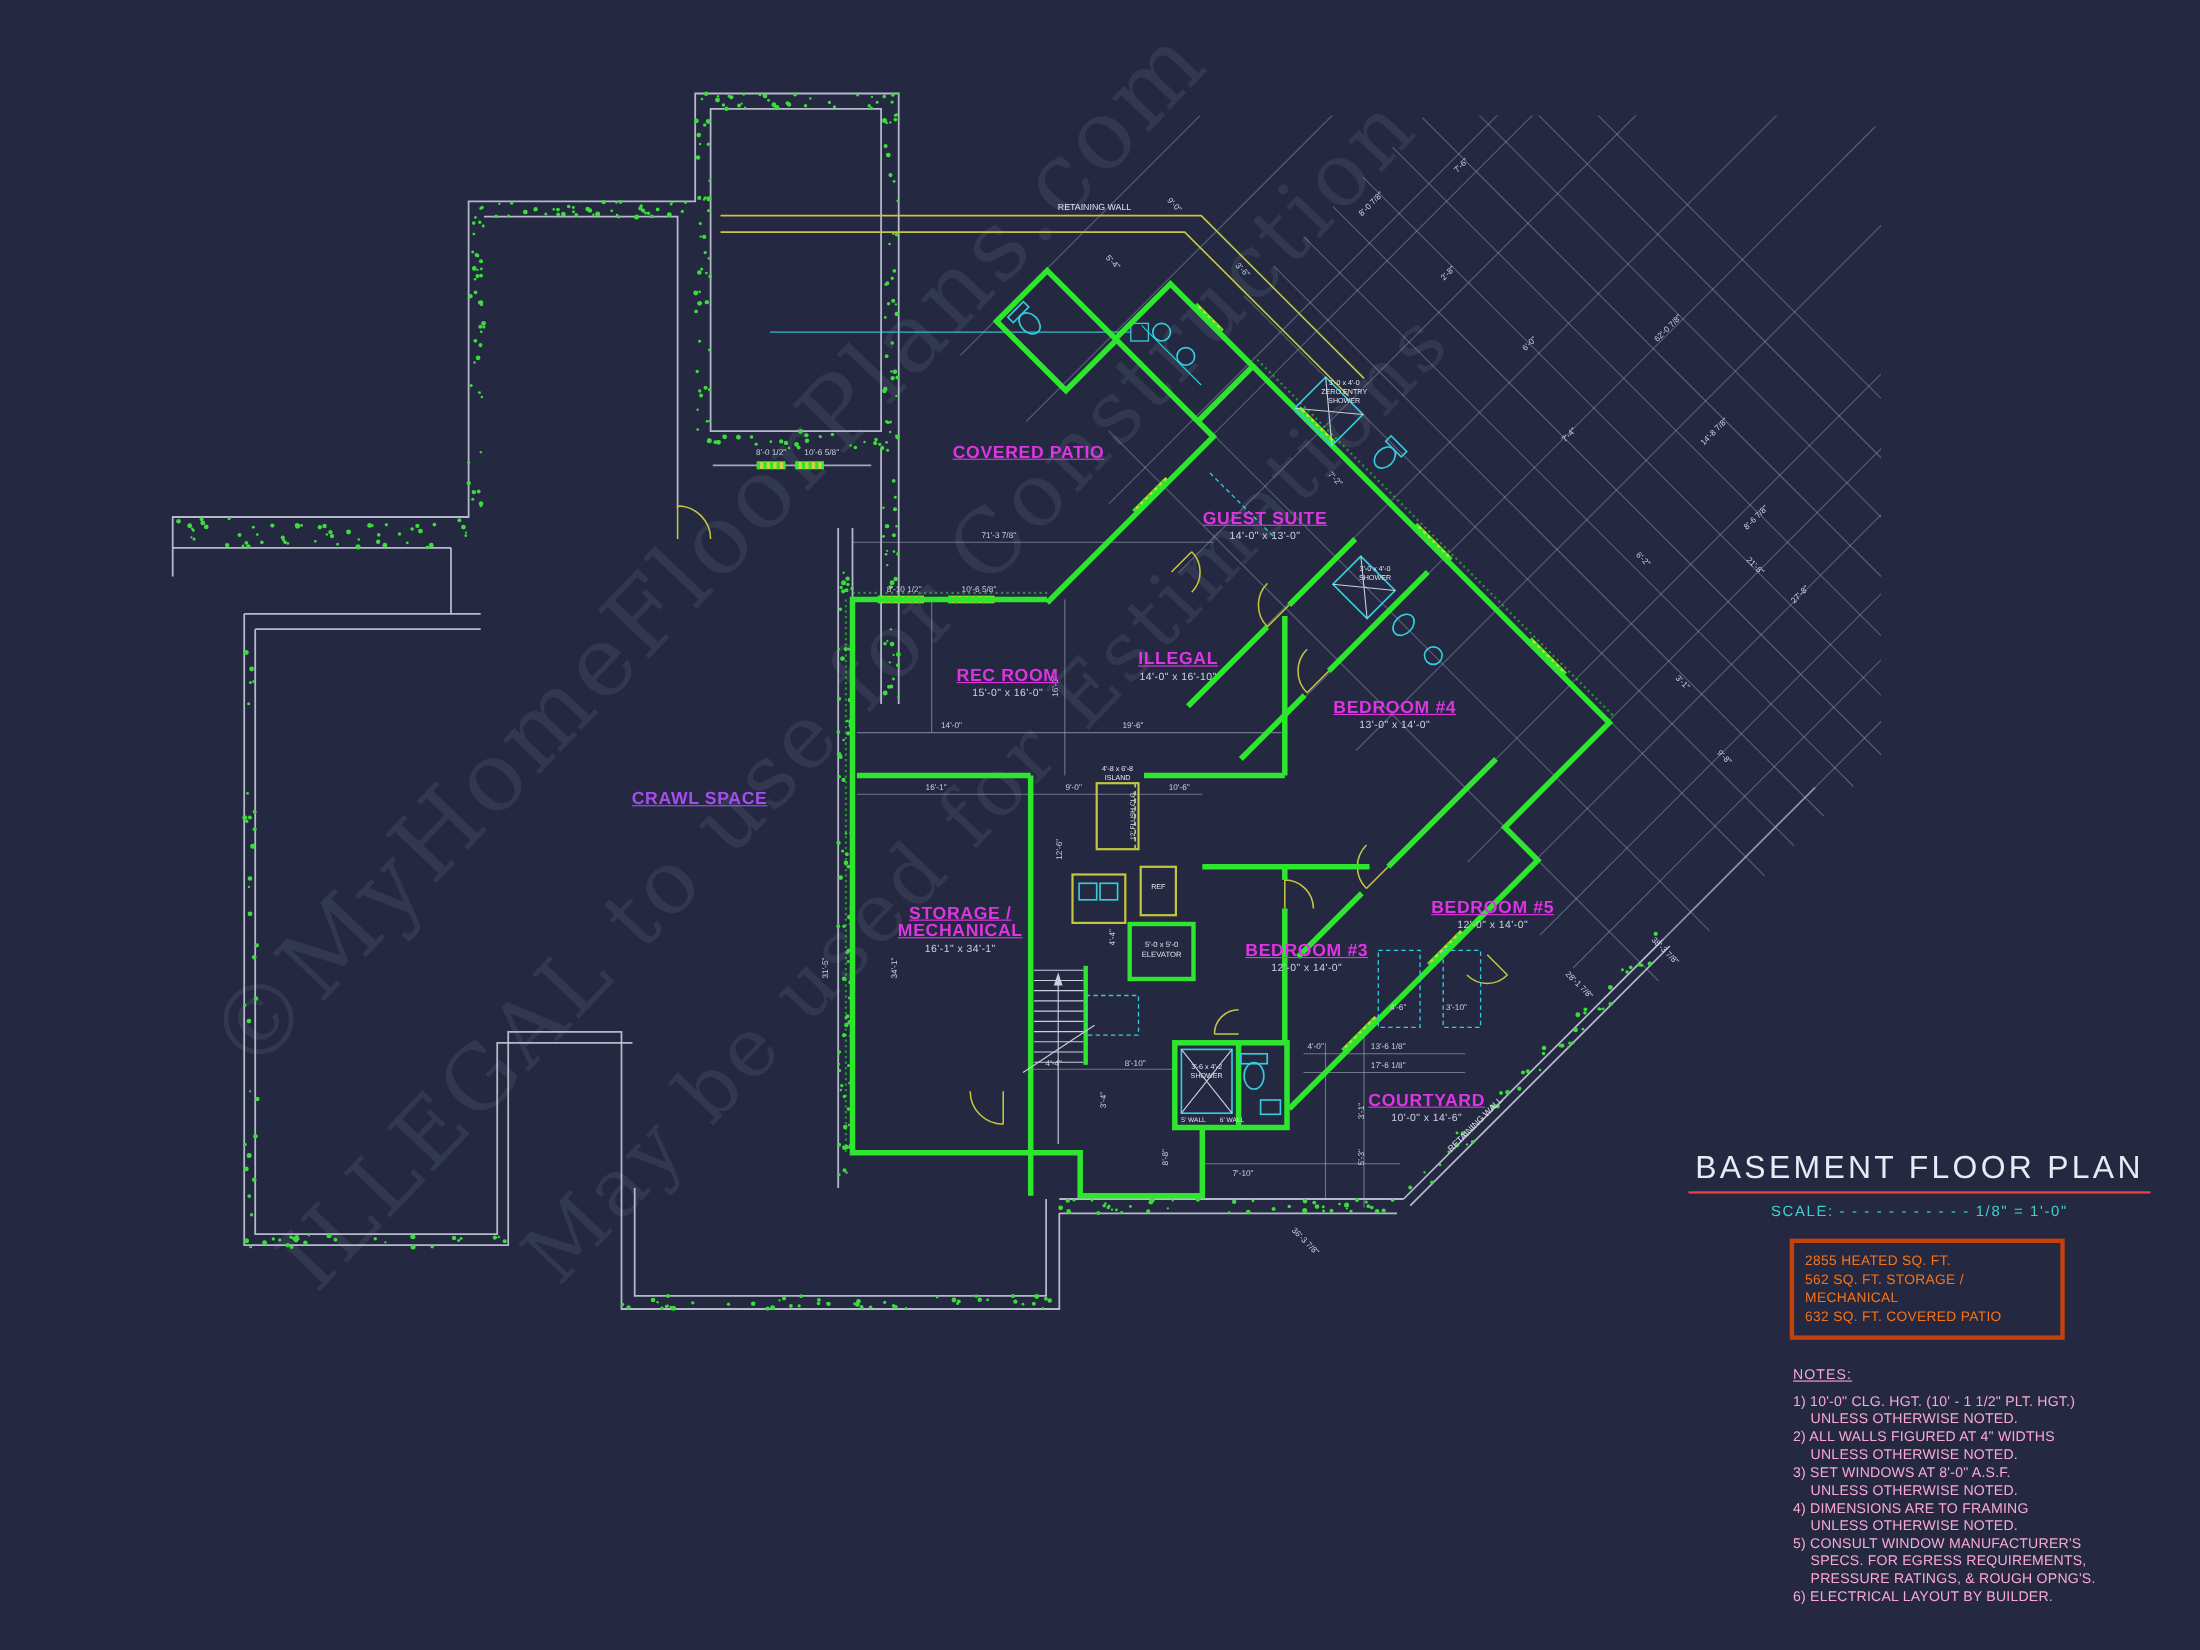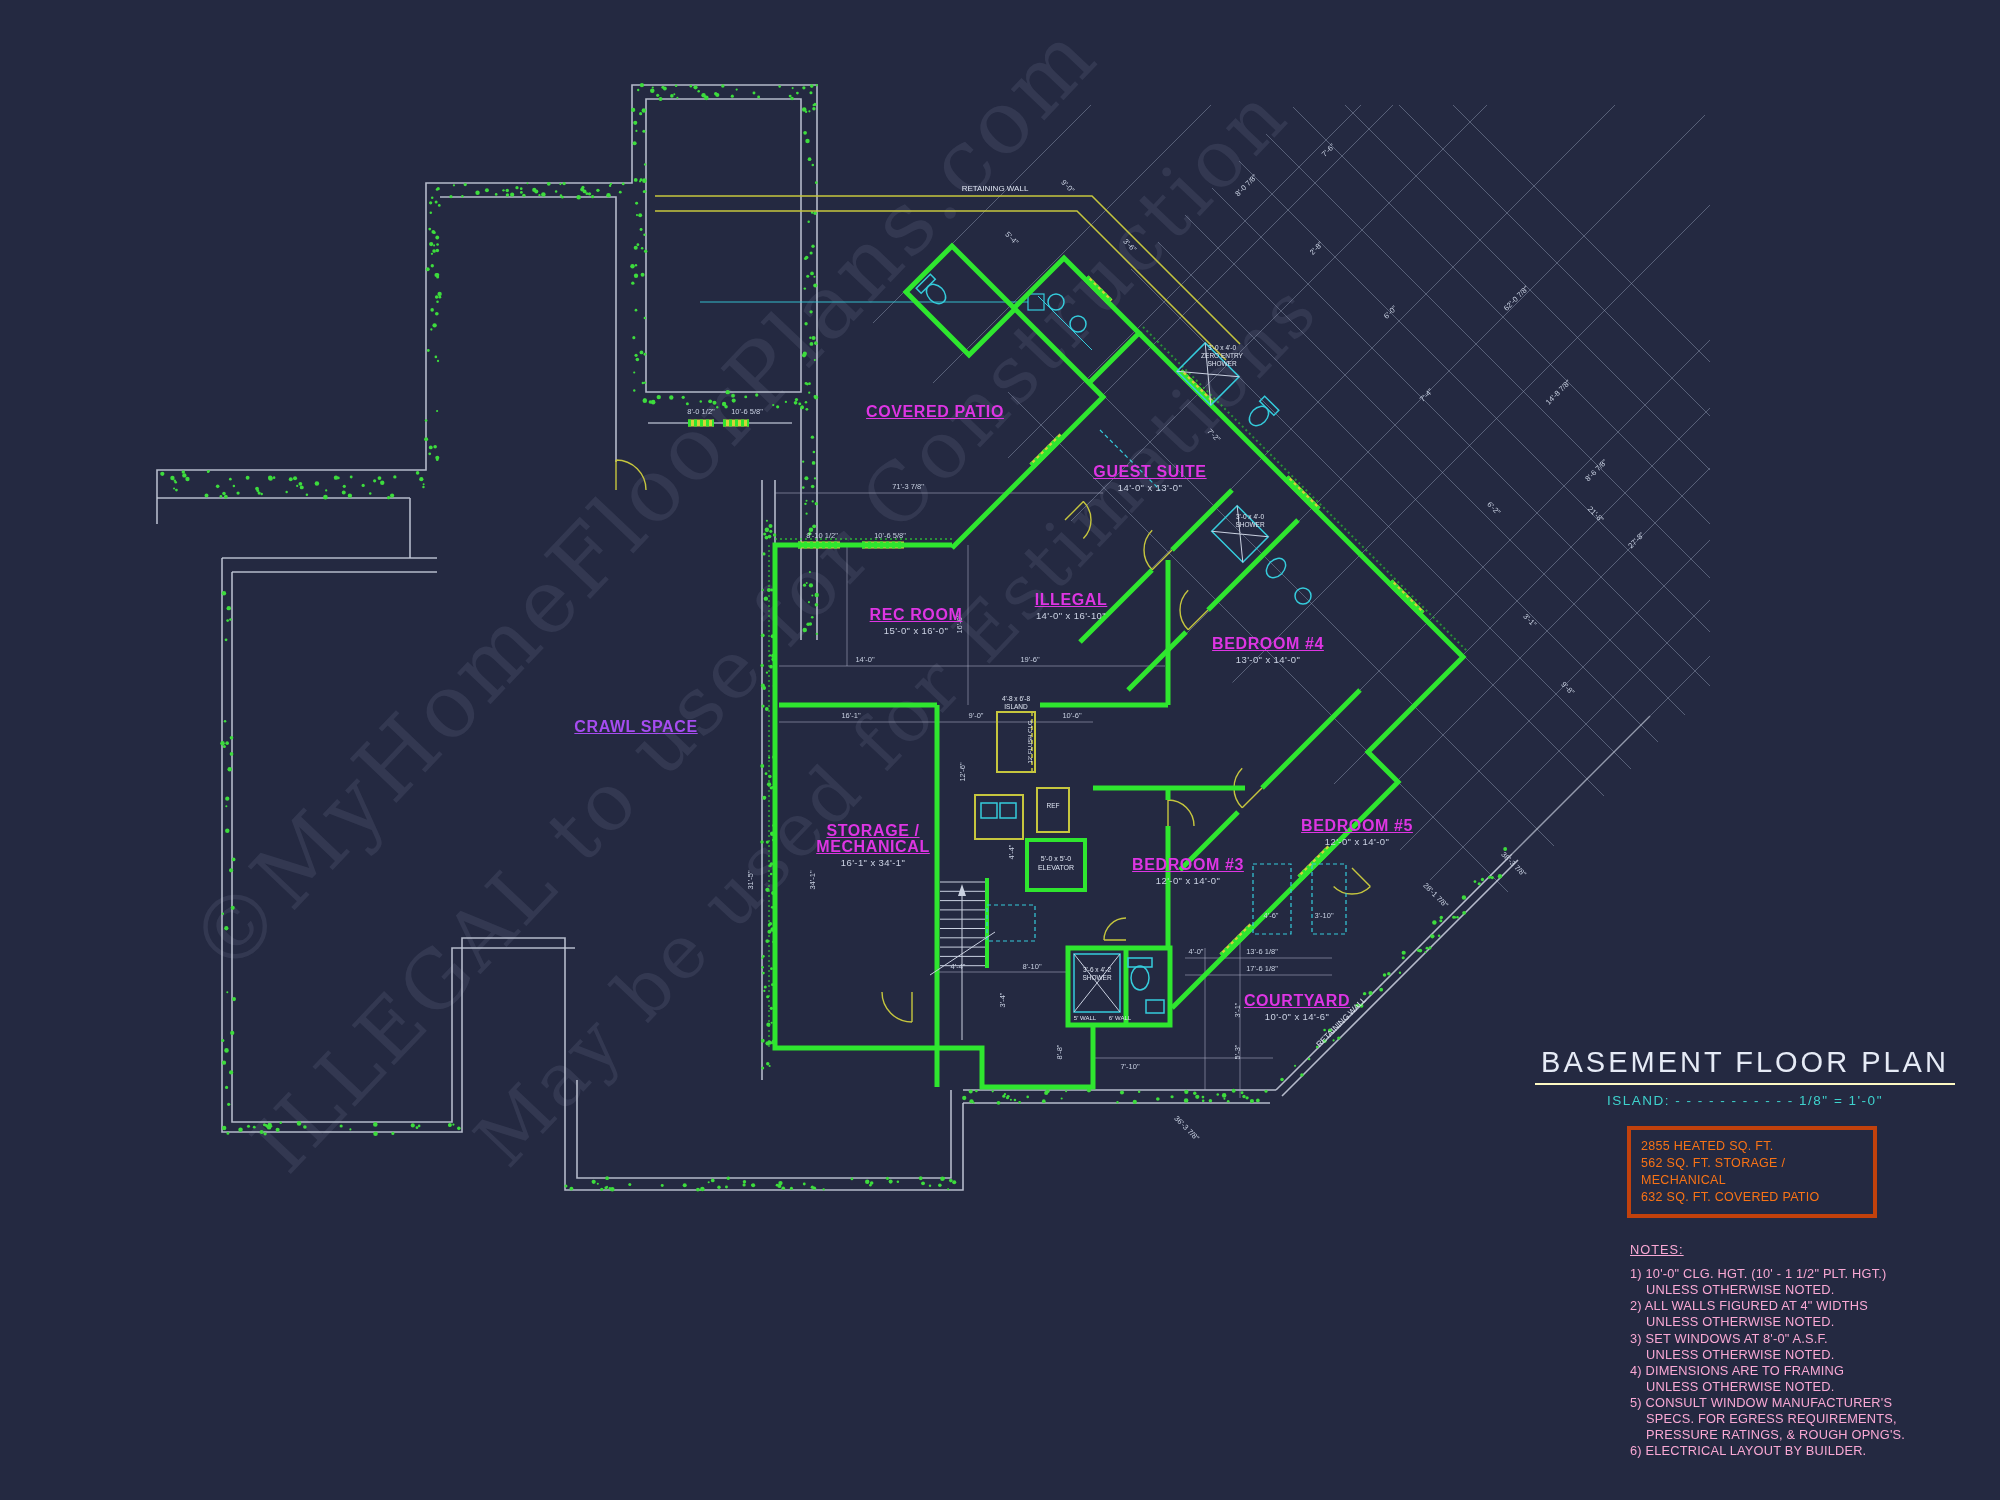--- a/index.html
+++ b/index.html
@@ -4,21 +4,21 @@
 <style>
   html,body{margin:0;padding:0;background:#1b2033;}
   #stage{position:relative;width:2000px;height:1500px;background:#242941;overflow:hidden;
          font-family:"Liberation Sans","DejaVu Sans",sans-serif;}
   svg{position:absolute;left:0;top:0;}
   .room-label{position:absolute;transform:translate(-50%,-50%);text-align:center;white-space:nowrap;pointer-events:none;}
   .room-label .rl{display:block;font-weight:bold;font-size:16px;letter-spacing:.6px;text-decoration:underline;color:#de35e3;}
   .room-label .rd{display:block;font-size:9.5px;color:#ccd3e4;margin-top:1px;letter-spacing:.4px;}
   .title-block{position:absolute;left:1500px;top:1046px;width:490px;text-align:center;}
   .tb-title{display:inline-block;font-size:29px;letter-spacing:3px;color:#e6ebf6;
-            border-bottom:2px solid #fef9c3;padding:0 6px 4px 6px;font-weight:normal;}
+            border-bottom:2px solid #ef4444;padding:0 6px 4px 6px;font-weight:normal;}
   .tb-scale{margin-top:8px;font-size:13.5px;letter-spacing:1.5px;color:#3ed2cd;}
   .area-box{position:absolute;left:1627px;top:1126px;width:226px;border:4px solid #c2410c;
             padding:8px 6px 8px 10px;color:#f97316;font-size:12.5px;line-height:1.35;letter-spacing:.3px;}
   .notes{position:absolute;left:1630px;top:1242px;width:350px;color:#f9a8d4;font-size:12.8px;line-height:1.26;letter-spacing:.2px;}
   .notes .nh{text-decoration:underline;margin-bottom:8px;letter-spacing:1px;}
   .notes .nl{white-space:nowrap;}
   .notes .ind{padding-left:16px;}
 </style>
 </head>
 <body>
@@ -901,21 +901,21 @@
       </div>
       <div class="room-label" style="left: 1297px; top: 1007px;">
         <span class="rl">COURTYARD</span>
         <span class="rd">10'-0" x 14'-6"</span>
       </div>
     </div>
 
   <div class="title-block">
     <div class="tb-title">BASEMENT FLOOR PLAN</div>
     <div class="tb-scale">
-      <span>ISLAND:</span>
+      <span>SCALE:</span>
       <span>- - - - - - - - - - -</span>
       <span>1/8" = 1'-0"</span>
     </div>
   </div>
 
   <div class="area-box" id="area-box">
       <div>2855 HEATED SQ. FT.</div>
       <div>562 SQ. FT. STORAGE / MECHANICAL</div>
       <div>632 SQ. FT. COVERED PATIO</div>
     </div>

